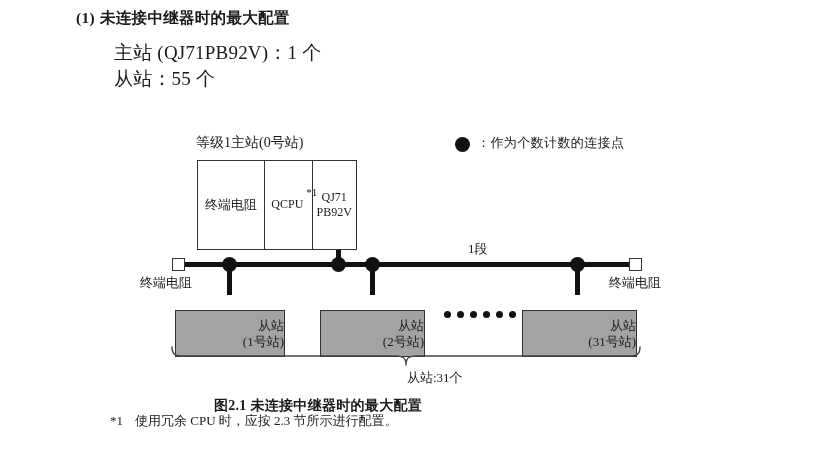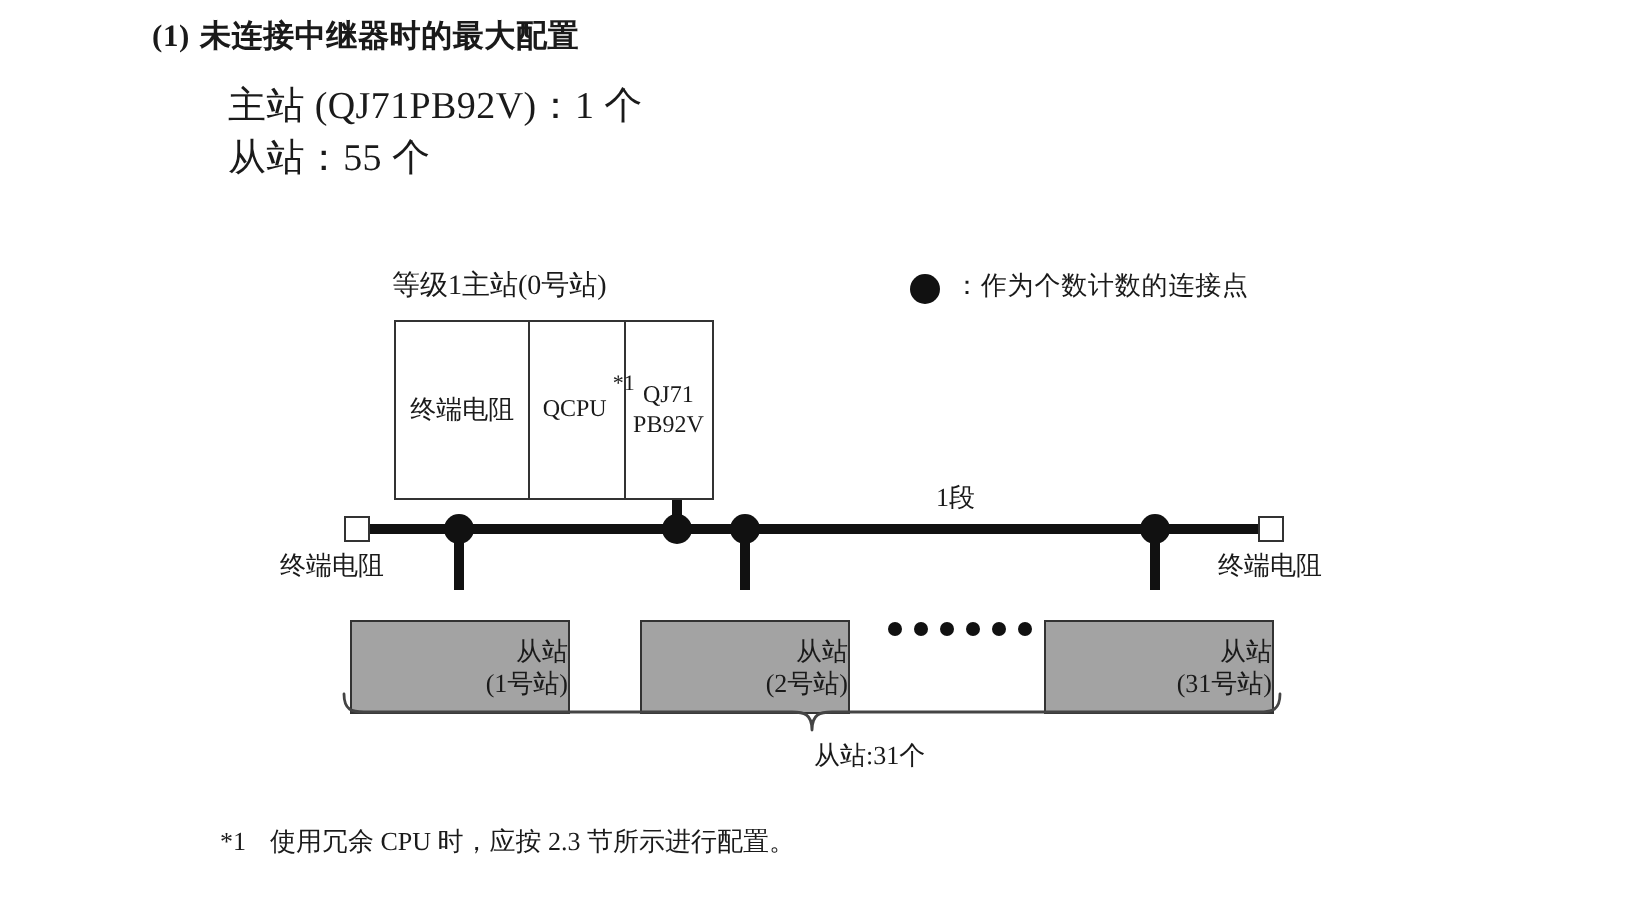--- a/index.html
+++ b/index.html
@@ -329,18 +329,19 @@
       <span></span>
   </div>
 
   <div class="brace-wrap">
     <svg width="476" height="22" viewBox="0 0 476 22" fill="none">
       <path d="M4 1 C4 9, 8 10, 14 10 L228 10 C234 10, 238 11, 238 19 C238 11, 242 10, 248 10 L462 10 C468 10, 472 9, 472 1" stroke="#444444" stroke-width="1.4" fill="none" stroke-linecap="round" stroke-linejoin="round"></path>
     </svg>
   </div>
   <div class="brace-label">从站:31个</div>
 
+  <div class="caption">图2.1  未连接中继器时的最大配置</div>
 
   <div class="footnote">
     <span class="fn-mark">*1</span><span>使用冗余 CPU 时，应按 2.3 节所示进行配置。</span>
   </div>
 
 </div>
 
 </body></html>

